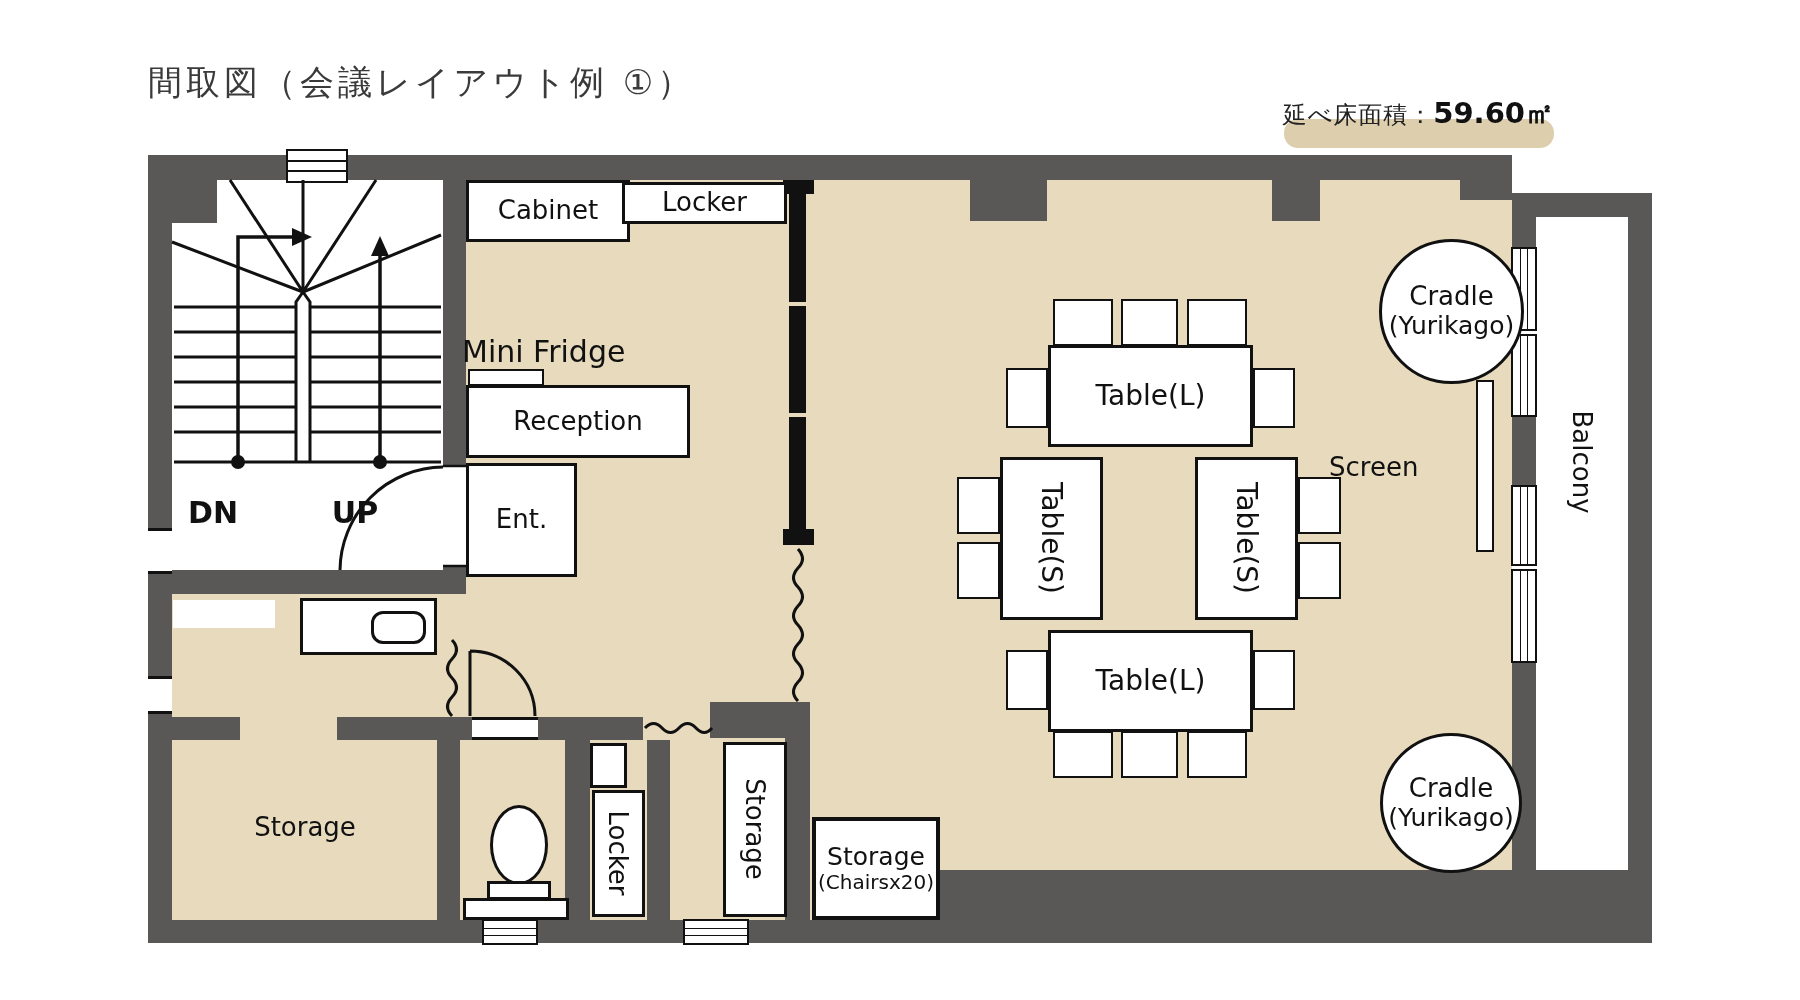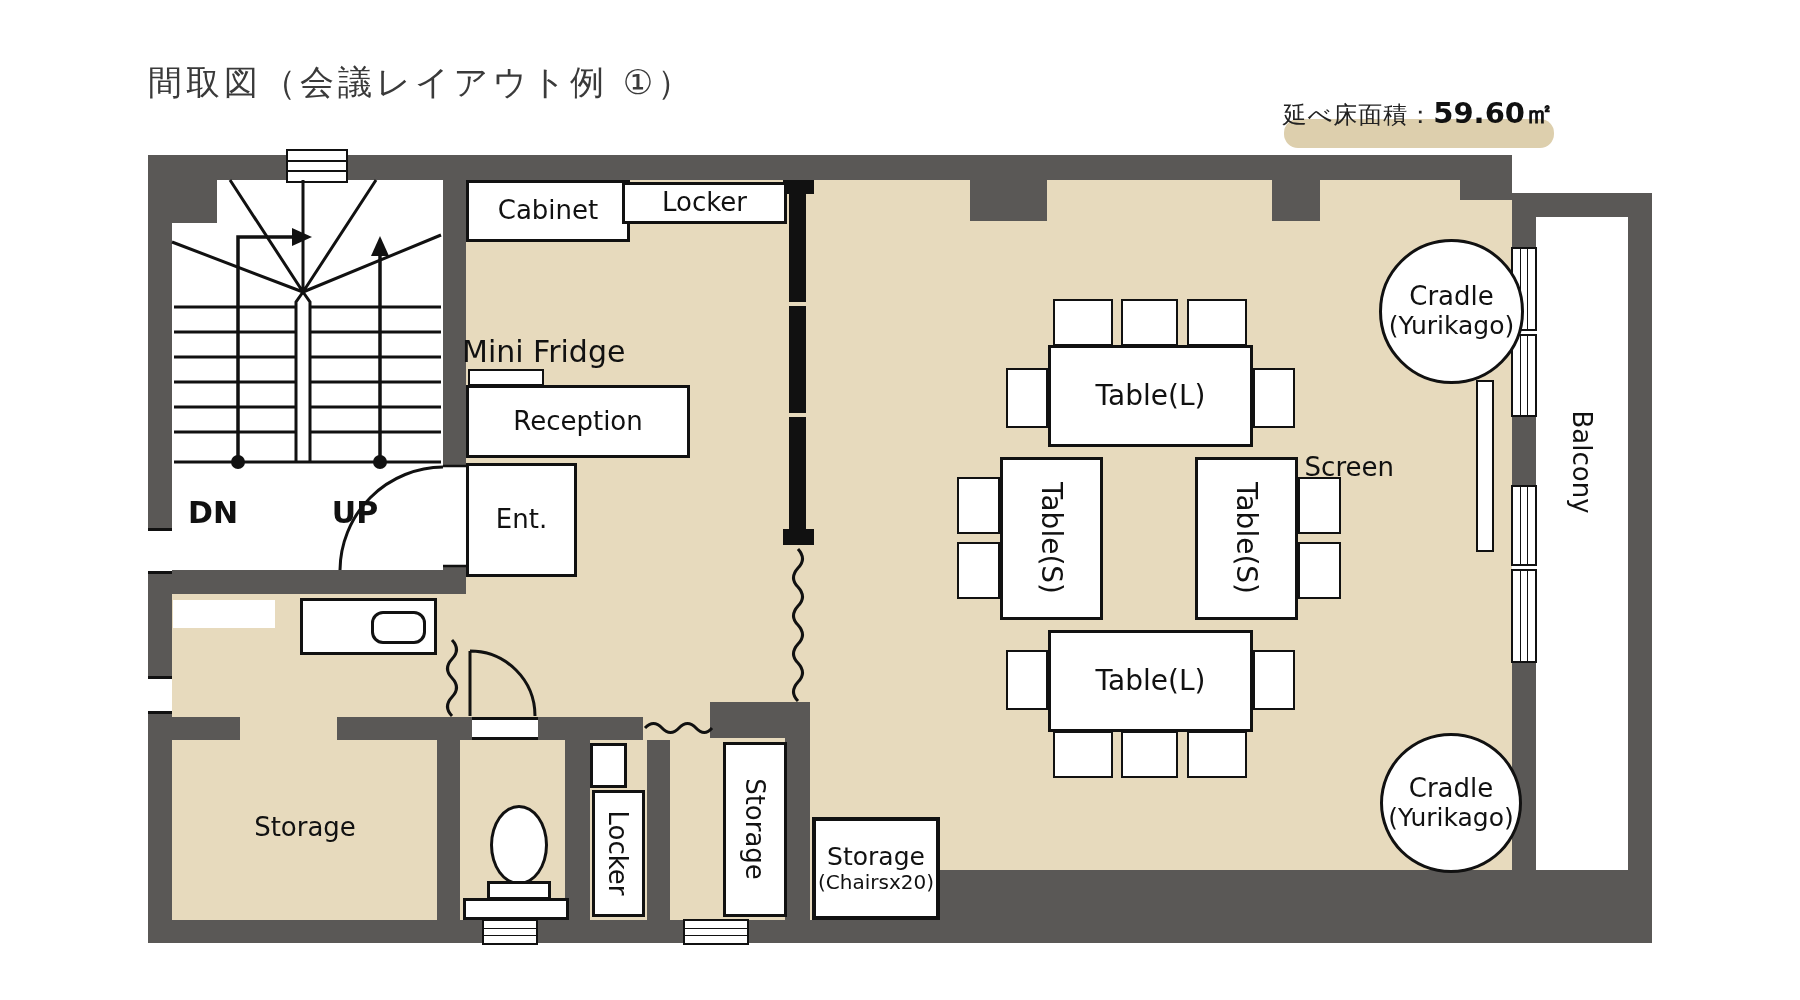--- a/index.html
+++ b/index.html
@@ -153,21 +153,21 @@
   <div class="vlabel" style="left:1246px;top:538px;font-size:28px">Table(S)</div>
 
   <div class="box col circle" style="left:1379px;top:239px;width:145px;height:145px">
     <span>Cradle</span>
     <span class="sub">(Yurikago)</span>
   </div>
   <div class="box col circle" style="left:1380px;top:733px;width:142px;height:140px">
     <span>Cradle</span>
     <span class="sub">(Yurikago)</span>
   </div>
-  <div class="flabel" style="left:1254px;top:452px;width:140px;text-align:right">Screen</div>
+  <div class="flabel" style="left:1329px;top:452px;width:140px;text-align:left">Screen</div>
   <div class="box" style="left:1476px;top:380px;width:18px;height:172px;border-width:2.5px"></div>
   <div class="vlabel" style="left:1582px;top:462px">Balcony</div>
 
   <svg class="overlay" width="1800" height="1000" viewBox="0 0 1800 1000">
     <g stroke="#111" stroke-width="3" fill="none">
       <path d="M174 307H296 M174 332H296 M174 357H296 M174 382H296 M174 407H296 M174 432H296"></path>
       <path d="M310 307H441 M310 332H441 M310 357H441 M310 382H441 M310 407H441 M310 432H441"></path>
       <path d="M174 462H441"></path>
       <path d="M296 462V302L303 292 M310 462V302L303 292"></path>
       <path d="M303 292V180 M303 292L172 242 M303 292L230 180 M303 292L376 180 M303 292L441 235"></path>

